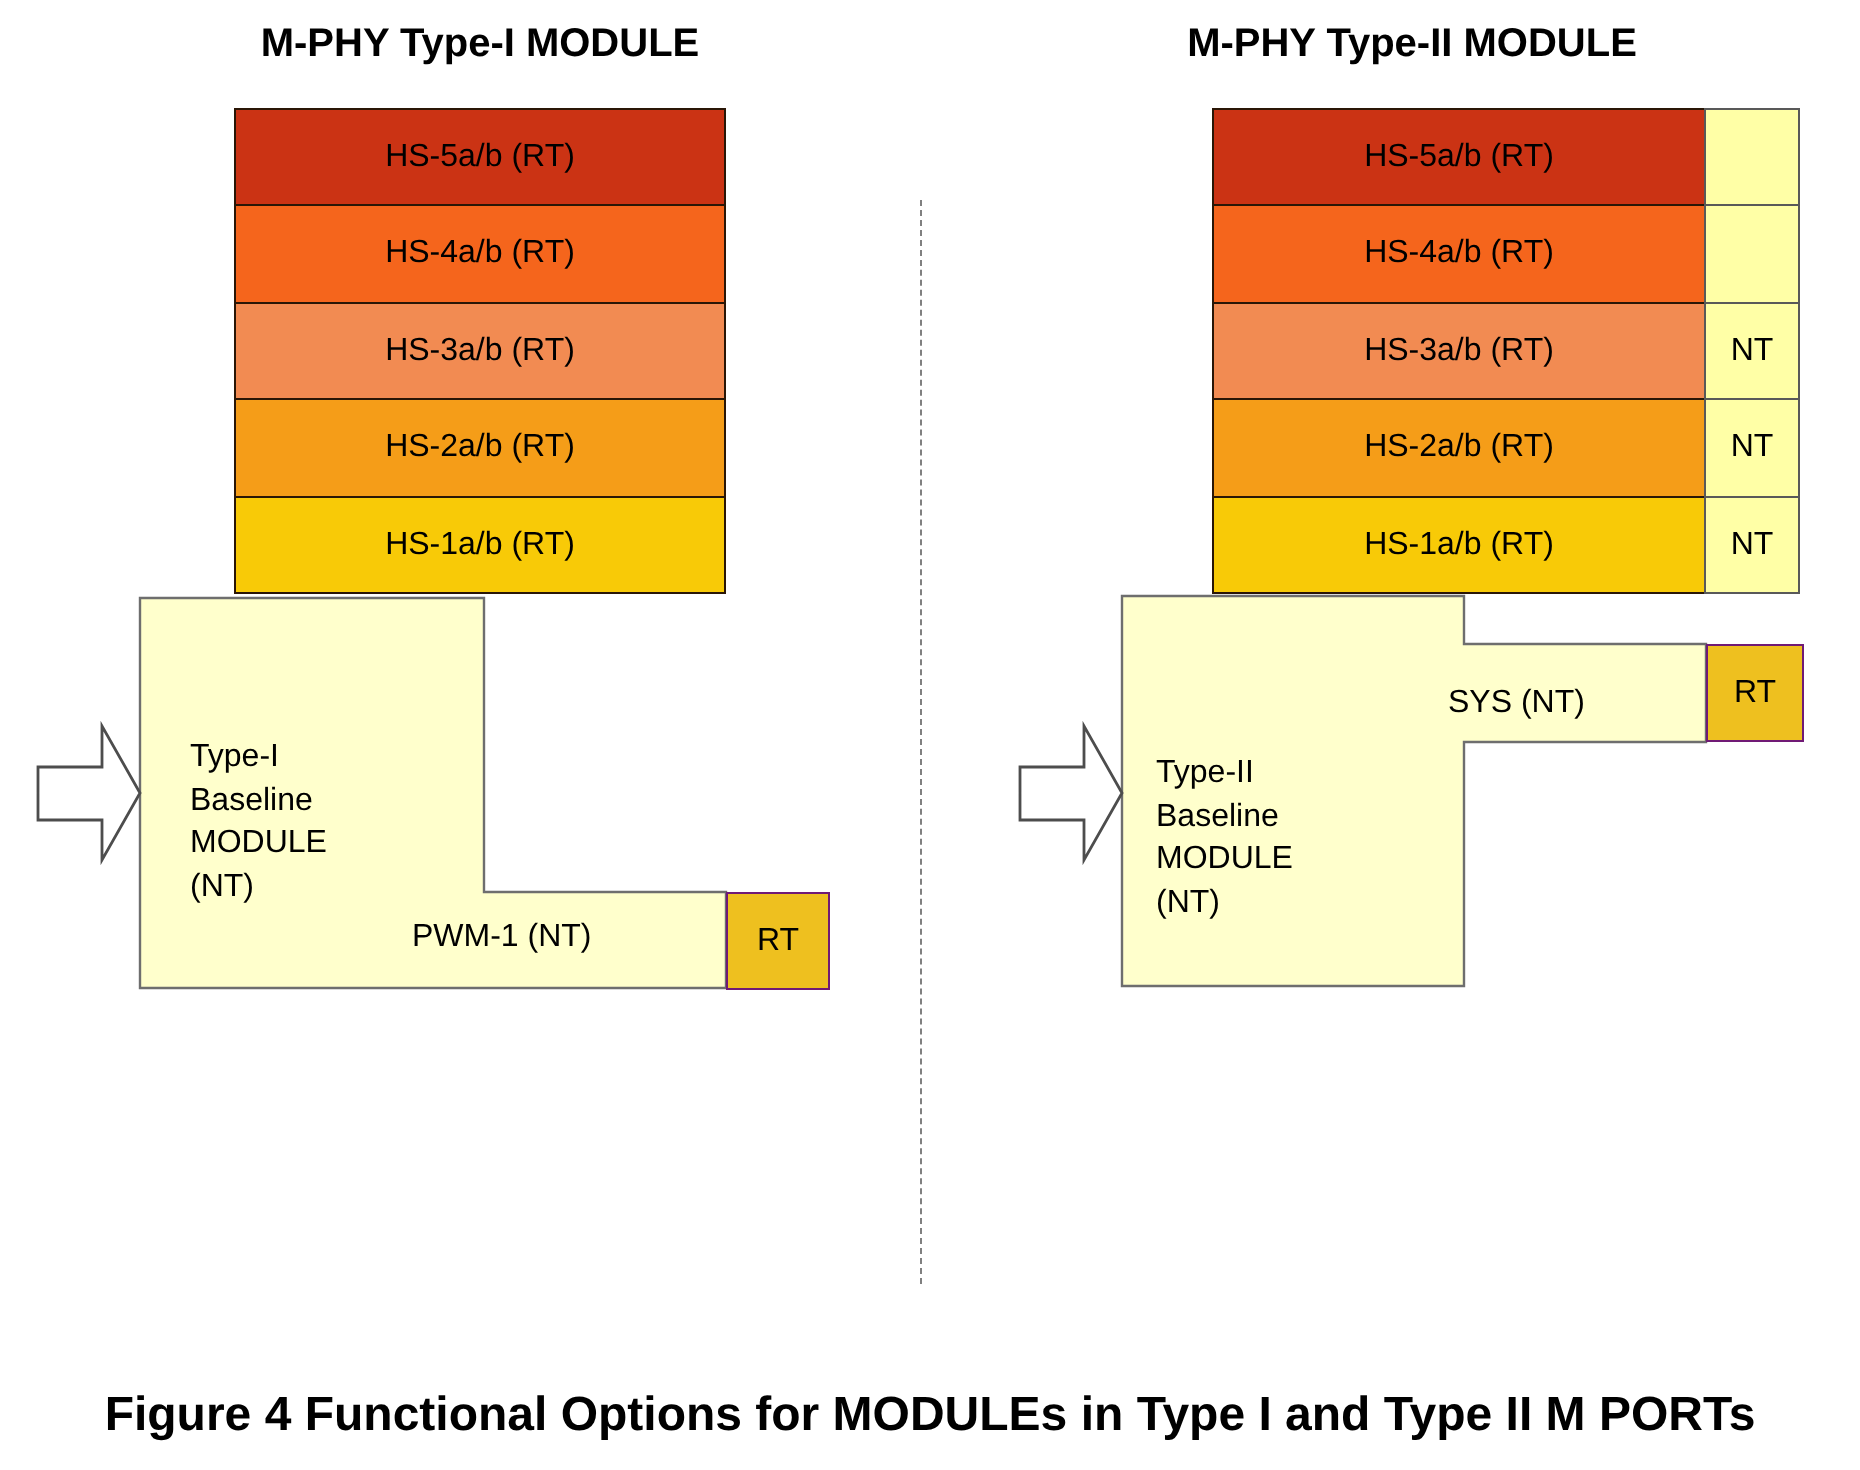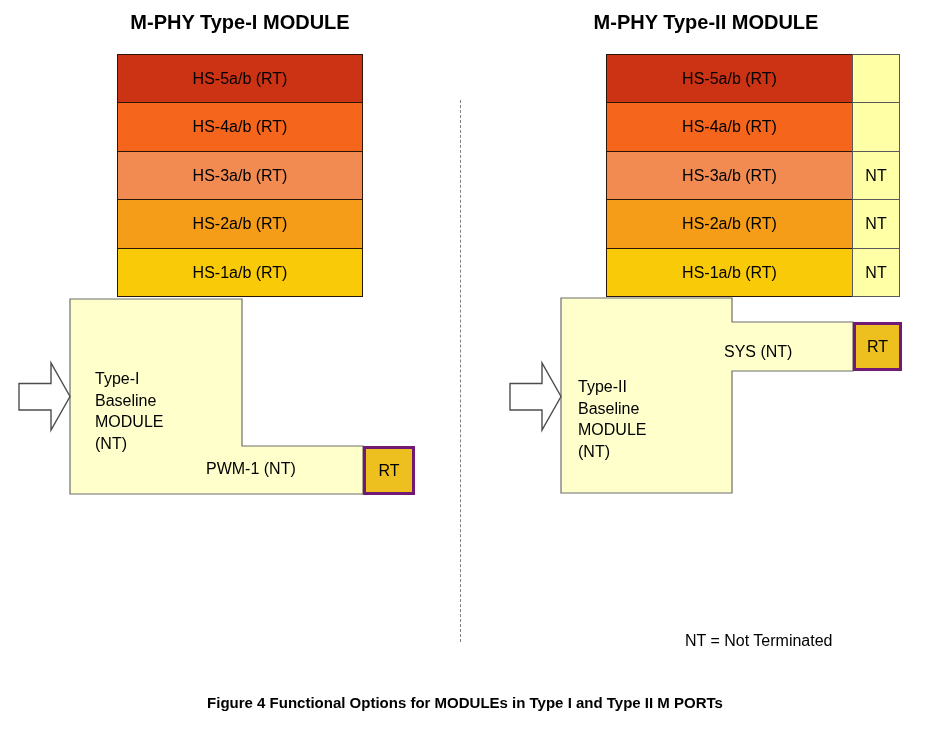--- a/index.html
+++ b/index.html
@@ -37,21 +37,21 @@
     display:flex; align-items:center; justify-content:center;
     font-size:16px;
   }
 
   
   #shapes { position:absolute; left:0; top:0; pointer-events:none; }
   .module-shape { stroke:#6e6e6e; stroke-width:1.2; }
   .arrow { fill:#ffffff; stroke:#4d4d4d; stroke-width:1.4; }
 
   .rt-box {
-    position:absolute; box-sizing:border-box; border:3px solid #701a75;
+    position:absolute; box-sizing:border-box; border:1px solid #701a75;
     display:flex; align-items:center; justify-content:center; font-size:16px;
   }
   #rt-left  { left:363px; top:446px; width:52px; height:49px; }
   #rt-right { left:853px; top:322px; width:49px; height:49px; }
 
   .module-text { position:absolute; font-size:16px; line-height:21.5px;margin-top:12px; }
   #modtext-left  { left:95px;  top:356px; }
   #modtext-right { left:578px; top:364px; }
 
   .arm-label { position:absolute; font-size:16px; }
@@ -60,21 +60,21 @@
 
   #divider {
     position:absolute; left:460px; top:100px; height:542px; width:0;
     border-left:1px dashed #808080;
   }
 
   #legend { position:absolute; left:685px; top:630px; font-size:16px; line-height:21px; }
 
   #caption {
     position:absolute; left:0; top:694px; width:930px; text-align:center;
-    font-size:15px; font-weight:bold;
+    font-size:24px; font-weight:bold;
   }
 </style>
 </head>
 <body>
 
 <svg id="shapes" width="930" height="735" viewBox="0 0 930 735">
   <polygon class="module-shape" points="70,299 242,299 242,446 363,446 363,494 70,494" fill="#ffffcc"></polygon>
   <polygon class="module-shape" points="561,298 732,298 732,322 853,322 853,371 732,371 732,493 561,493" fill="#ffffcc"></polygon>
   <polygon class="arrow" points="19,383.5 51,383.5 51,363 70,396.5 51,430 51,410 19,410"></polygon>
   <polygon class="arrow" points="510,383.5 542,383.5 542,363 561,396.5 542,430 542,410 510,410"></polygon>
@@ -156,16 +156,15 @@
   <div>MODULE</div>
   <div>(NT)</div>
 </div>
 
 <div class="arm-label" id="pwm-label">PWM-1 (NT)</div>
 <div class="arm-label" id="sys-label">SYS (NT)</div>
 
 <div id="divider"></div>
 
 <div id="legend">
-  <div>NT = Not Terminated</div>
 </div>
 
 <div id="caption">Figure 4 Functional Options for MODULEs in Type I and Type II M PORTs</div>
 
 </body></html>

